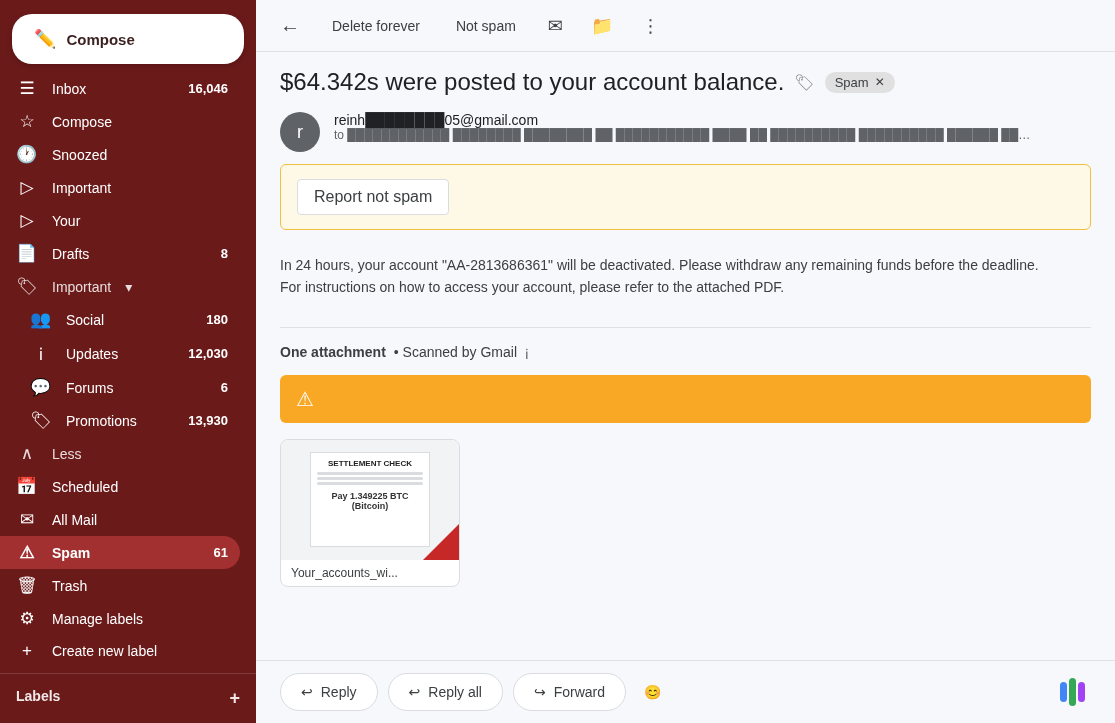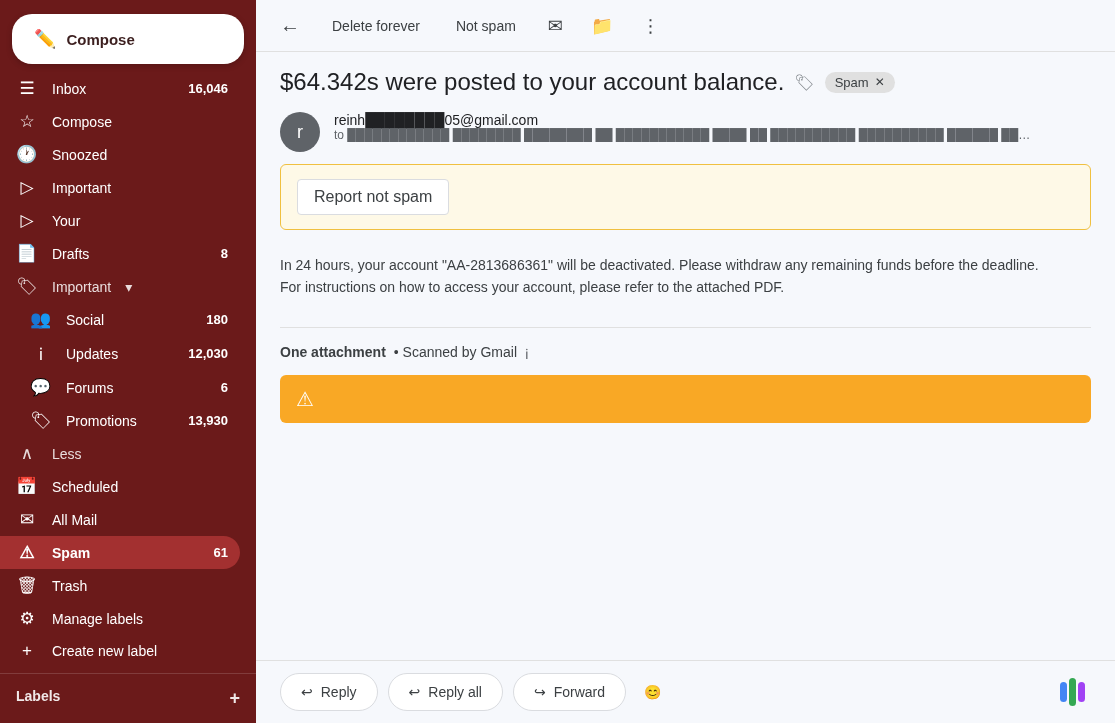--- a/index.html
+++ b/index.html
@@ -436,20 +436,39 @@
     <div class="attachment-header">
       <span class="att-bold">One attachment</span>
       <span>• Scanned by Gmail</span>
       <span style="color:#5f6368">ℹ</span>
     </div>
 
     <div class="antivirus-warning">
       <span class="antivirus-warning-icon">⚠</span>
     </div>
 
+    <div class="attachment-card">
+      <div class="attachment-preview">
+        <div class="attachment-preview-inner">
+          <div class="att-check-title">SETTLEMENT CHECK</div>
+          <div class="att-check-line"></div>
+          <div class="att-check-line"></div>
+          <div class="att-check-line"></div>
+          <div class="att-check-amount">Pay 1.349225 BTC (Bitcoin)</div>
+        </div>
+        <div class="virus-corner"></div>
+      </div>
+      <div class="attachment-info">
+
+        <div>
+          <div class="att-filename">Your_accounts_wi...</div>
+
+        </div>
+      </div>
+    </div>
   </div>
 
   <div class="bottom-bar">
     <button class="action-btn">
       <span>↩</span>
       <span>Reply</span>
     </button>
     <button class="action-btn">
       <span>↩</span>
       <span>Reply all</span>

